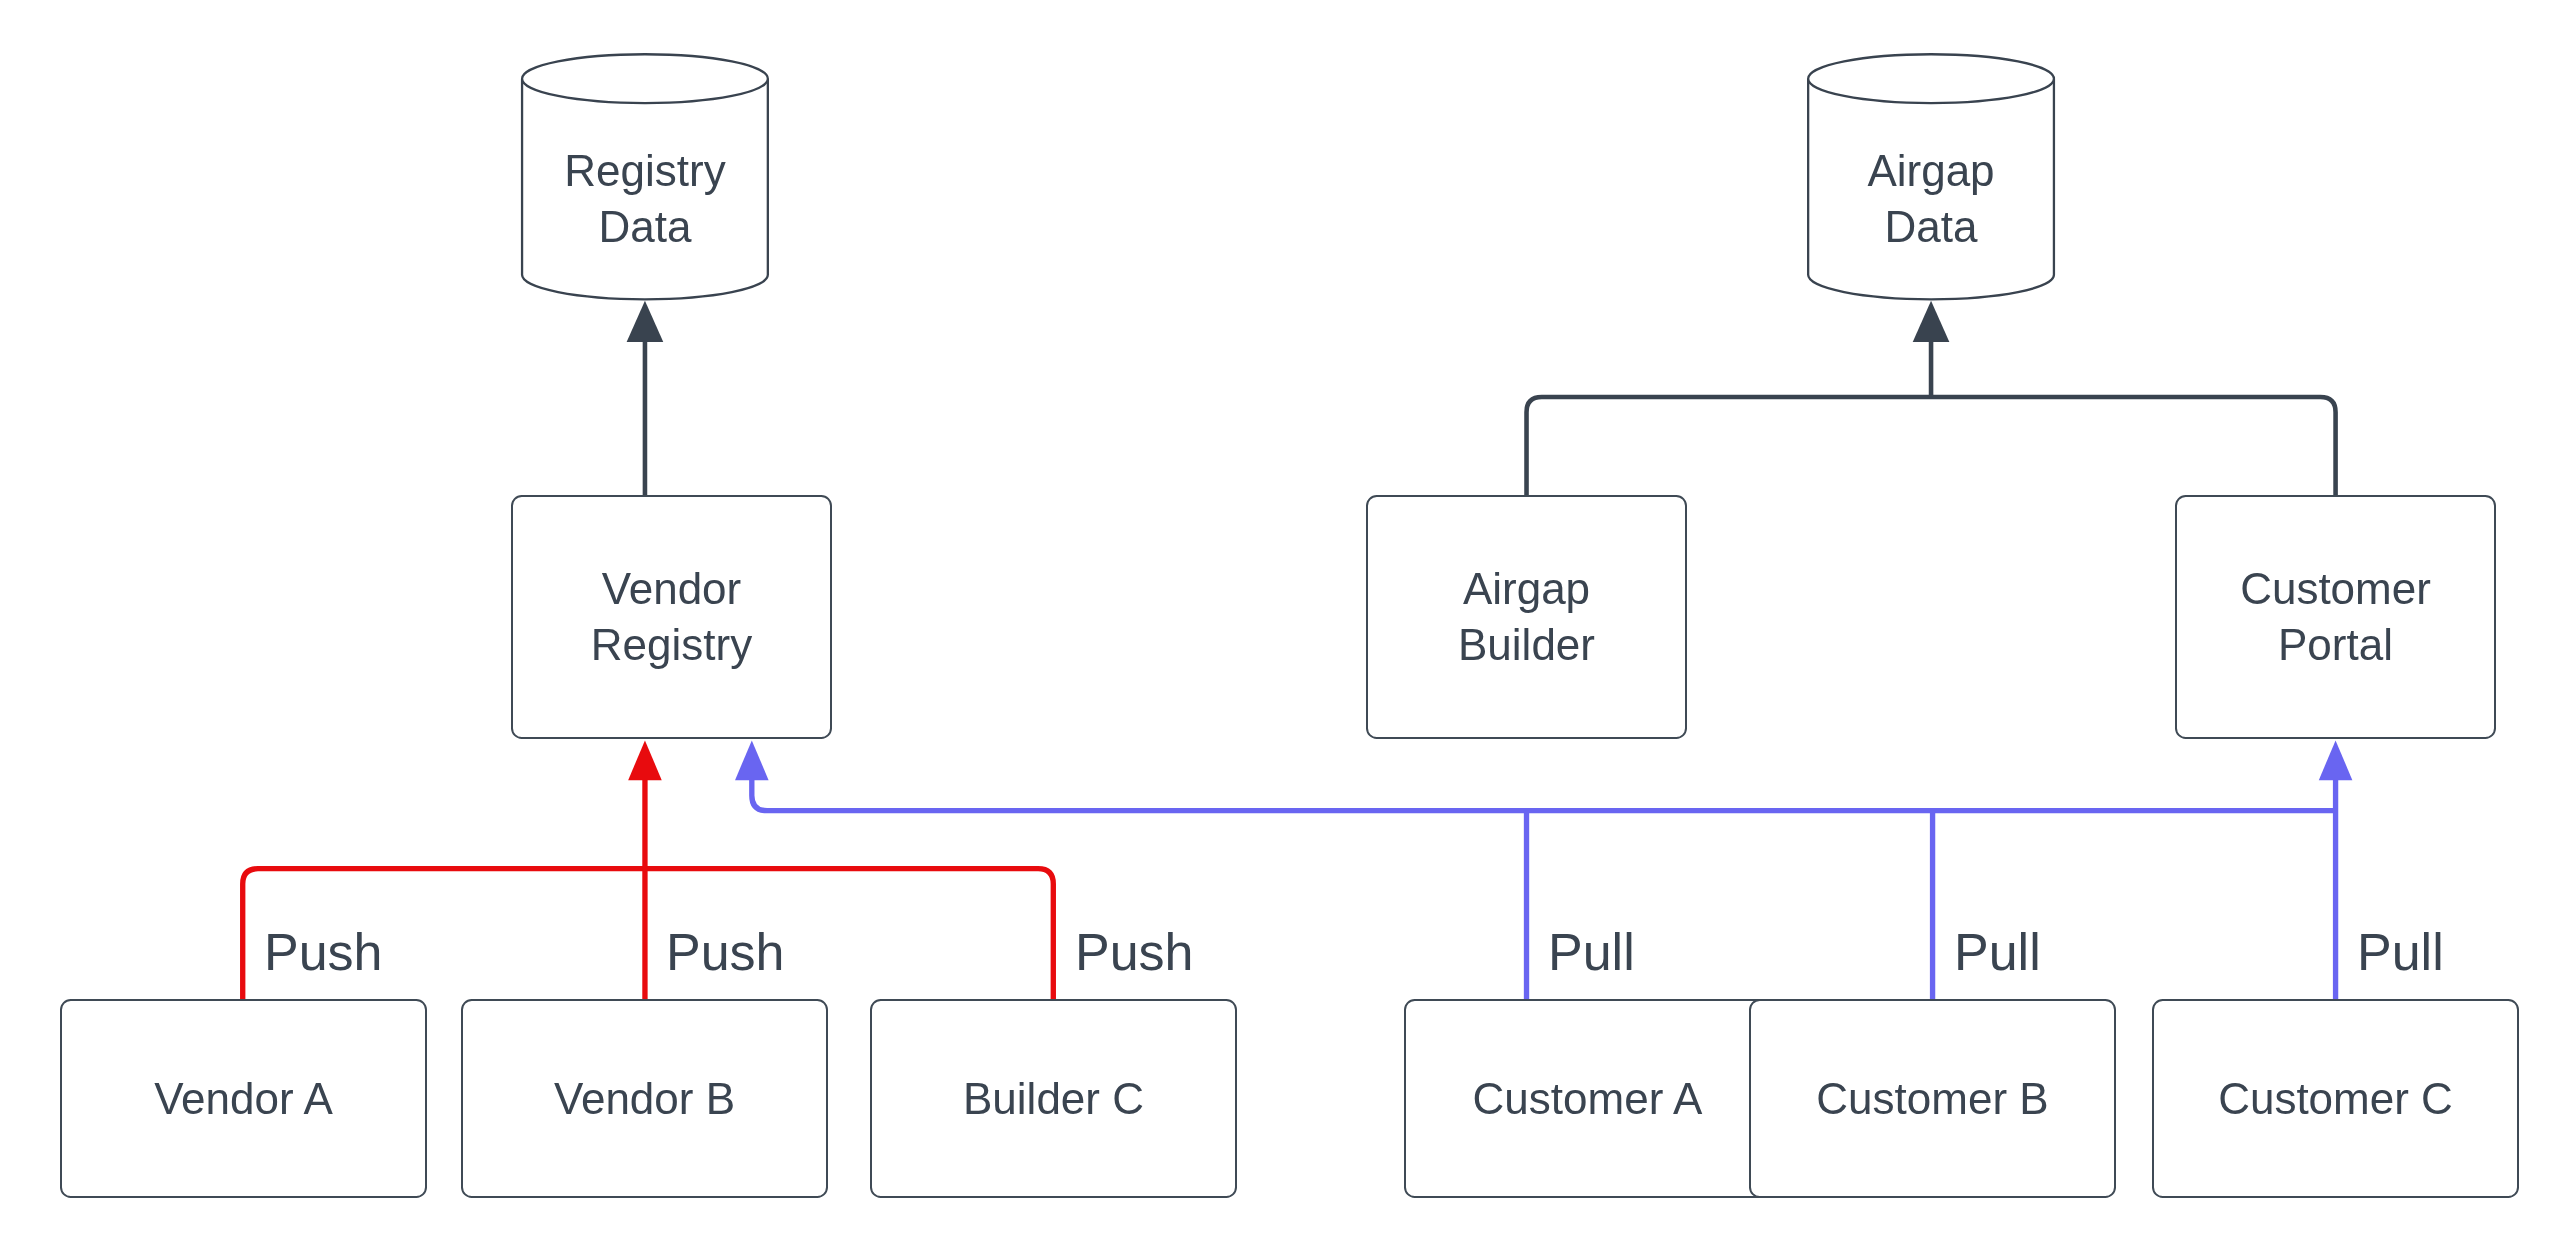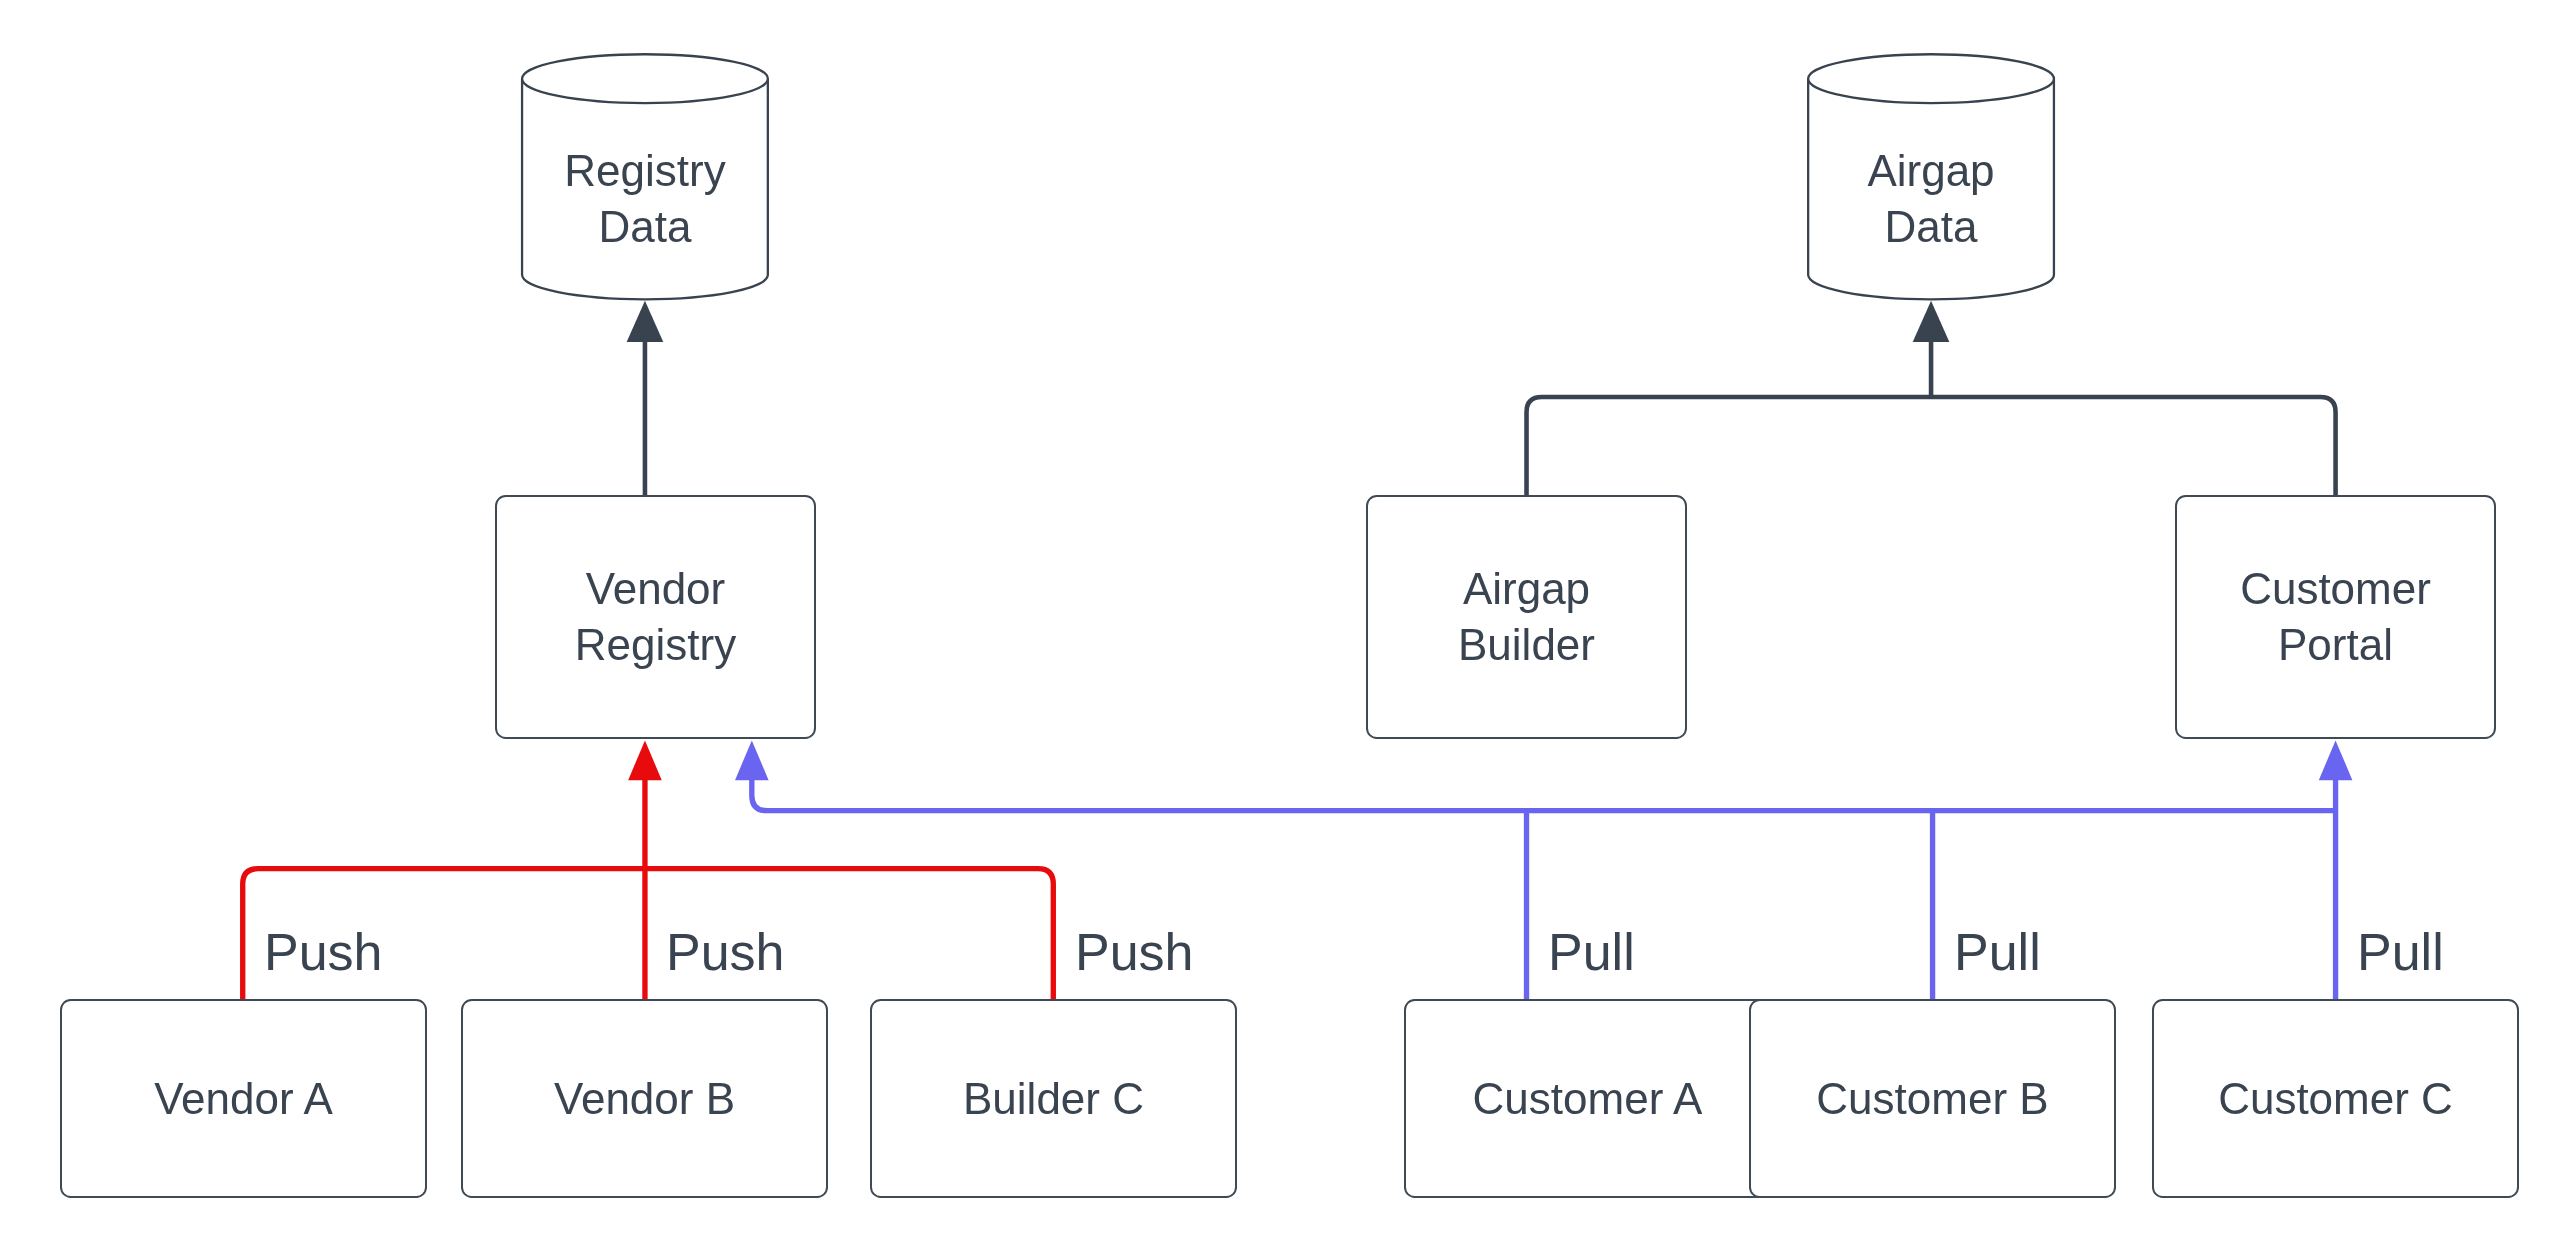--- a/index.html
+++ b/index.html
@@ -72,21 +72,21 @@
     <path class="edge pull" d="M 2532 1062 L 2532 1309"></path>
     <path class="edge pull" d="M 3060 1309 L 3060 1018"></path>
     <polygon class="head pull" points="3060,970 3038,1022 3082,1022"></polygon>
   </svg>
 
   <div class="cyl-label" style="left:522px;">Registry
 Data</div>
   <div class="cyl-label" style="left:1808px;">Airgap
 Data</div>
 
-  <div class="node mid" style="left:495px;">Vendor
+  <div class="node mid" style="left:511px;">Vendor
 Registry</div>
   <div class="node mid" style="left:1366px;">Airgap
 Builder</div>
   <div class="node mid" style="left:2175px;">Customer
 Portal</div>
 
   <div class="node leaf" style="left:60px;">Vendor A</div>
   <div class="node leaf" style="left:461px;">Vendor B</div>
   <div class="node leaf" style="left:870px;">Builder C</div>
   <div class="node leaf" style="left:1404px;">Customer A</div>

